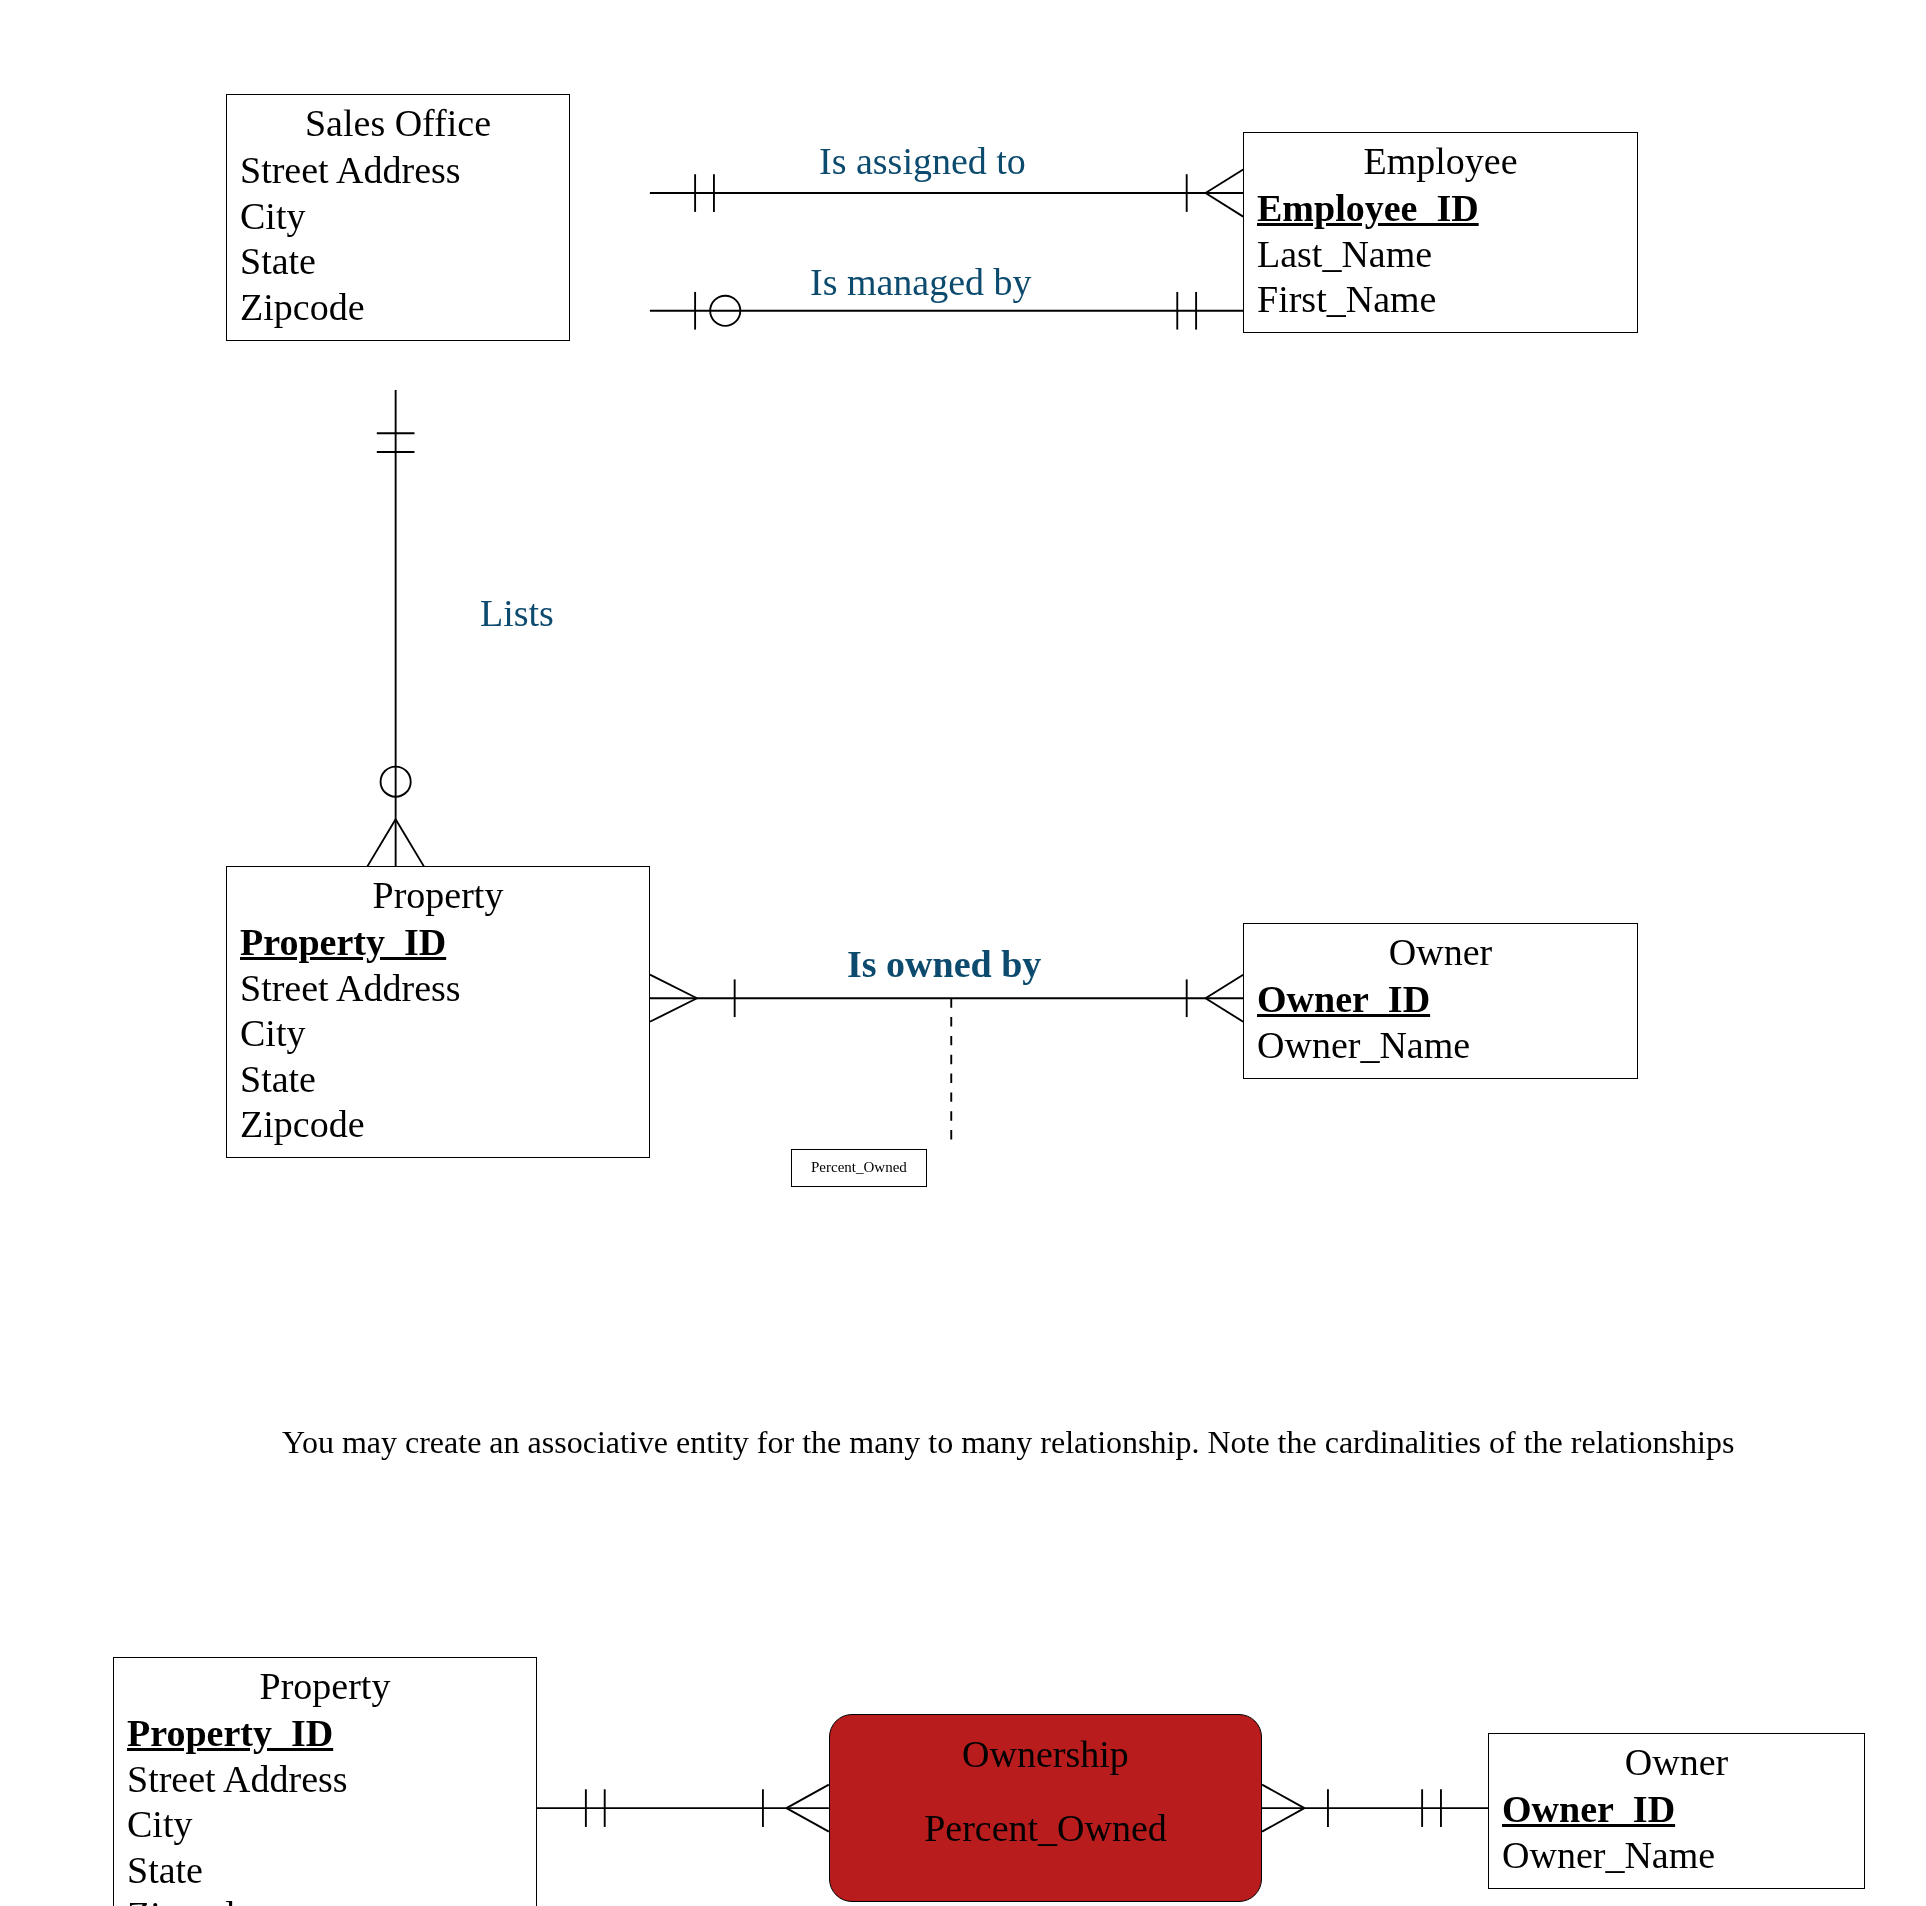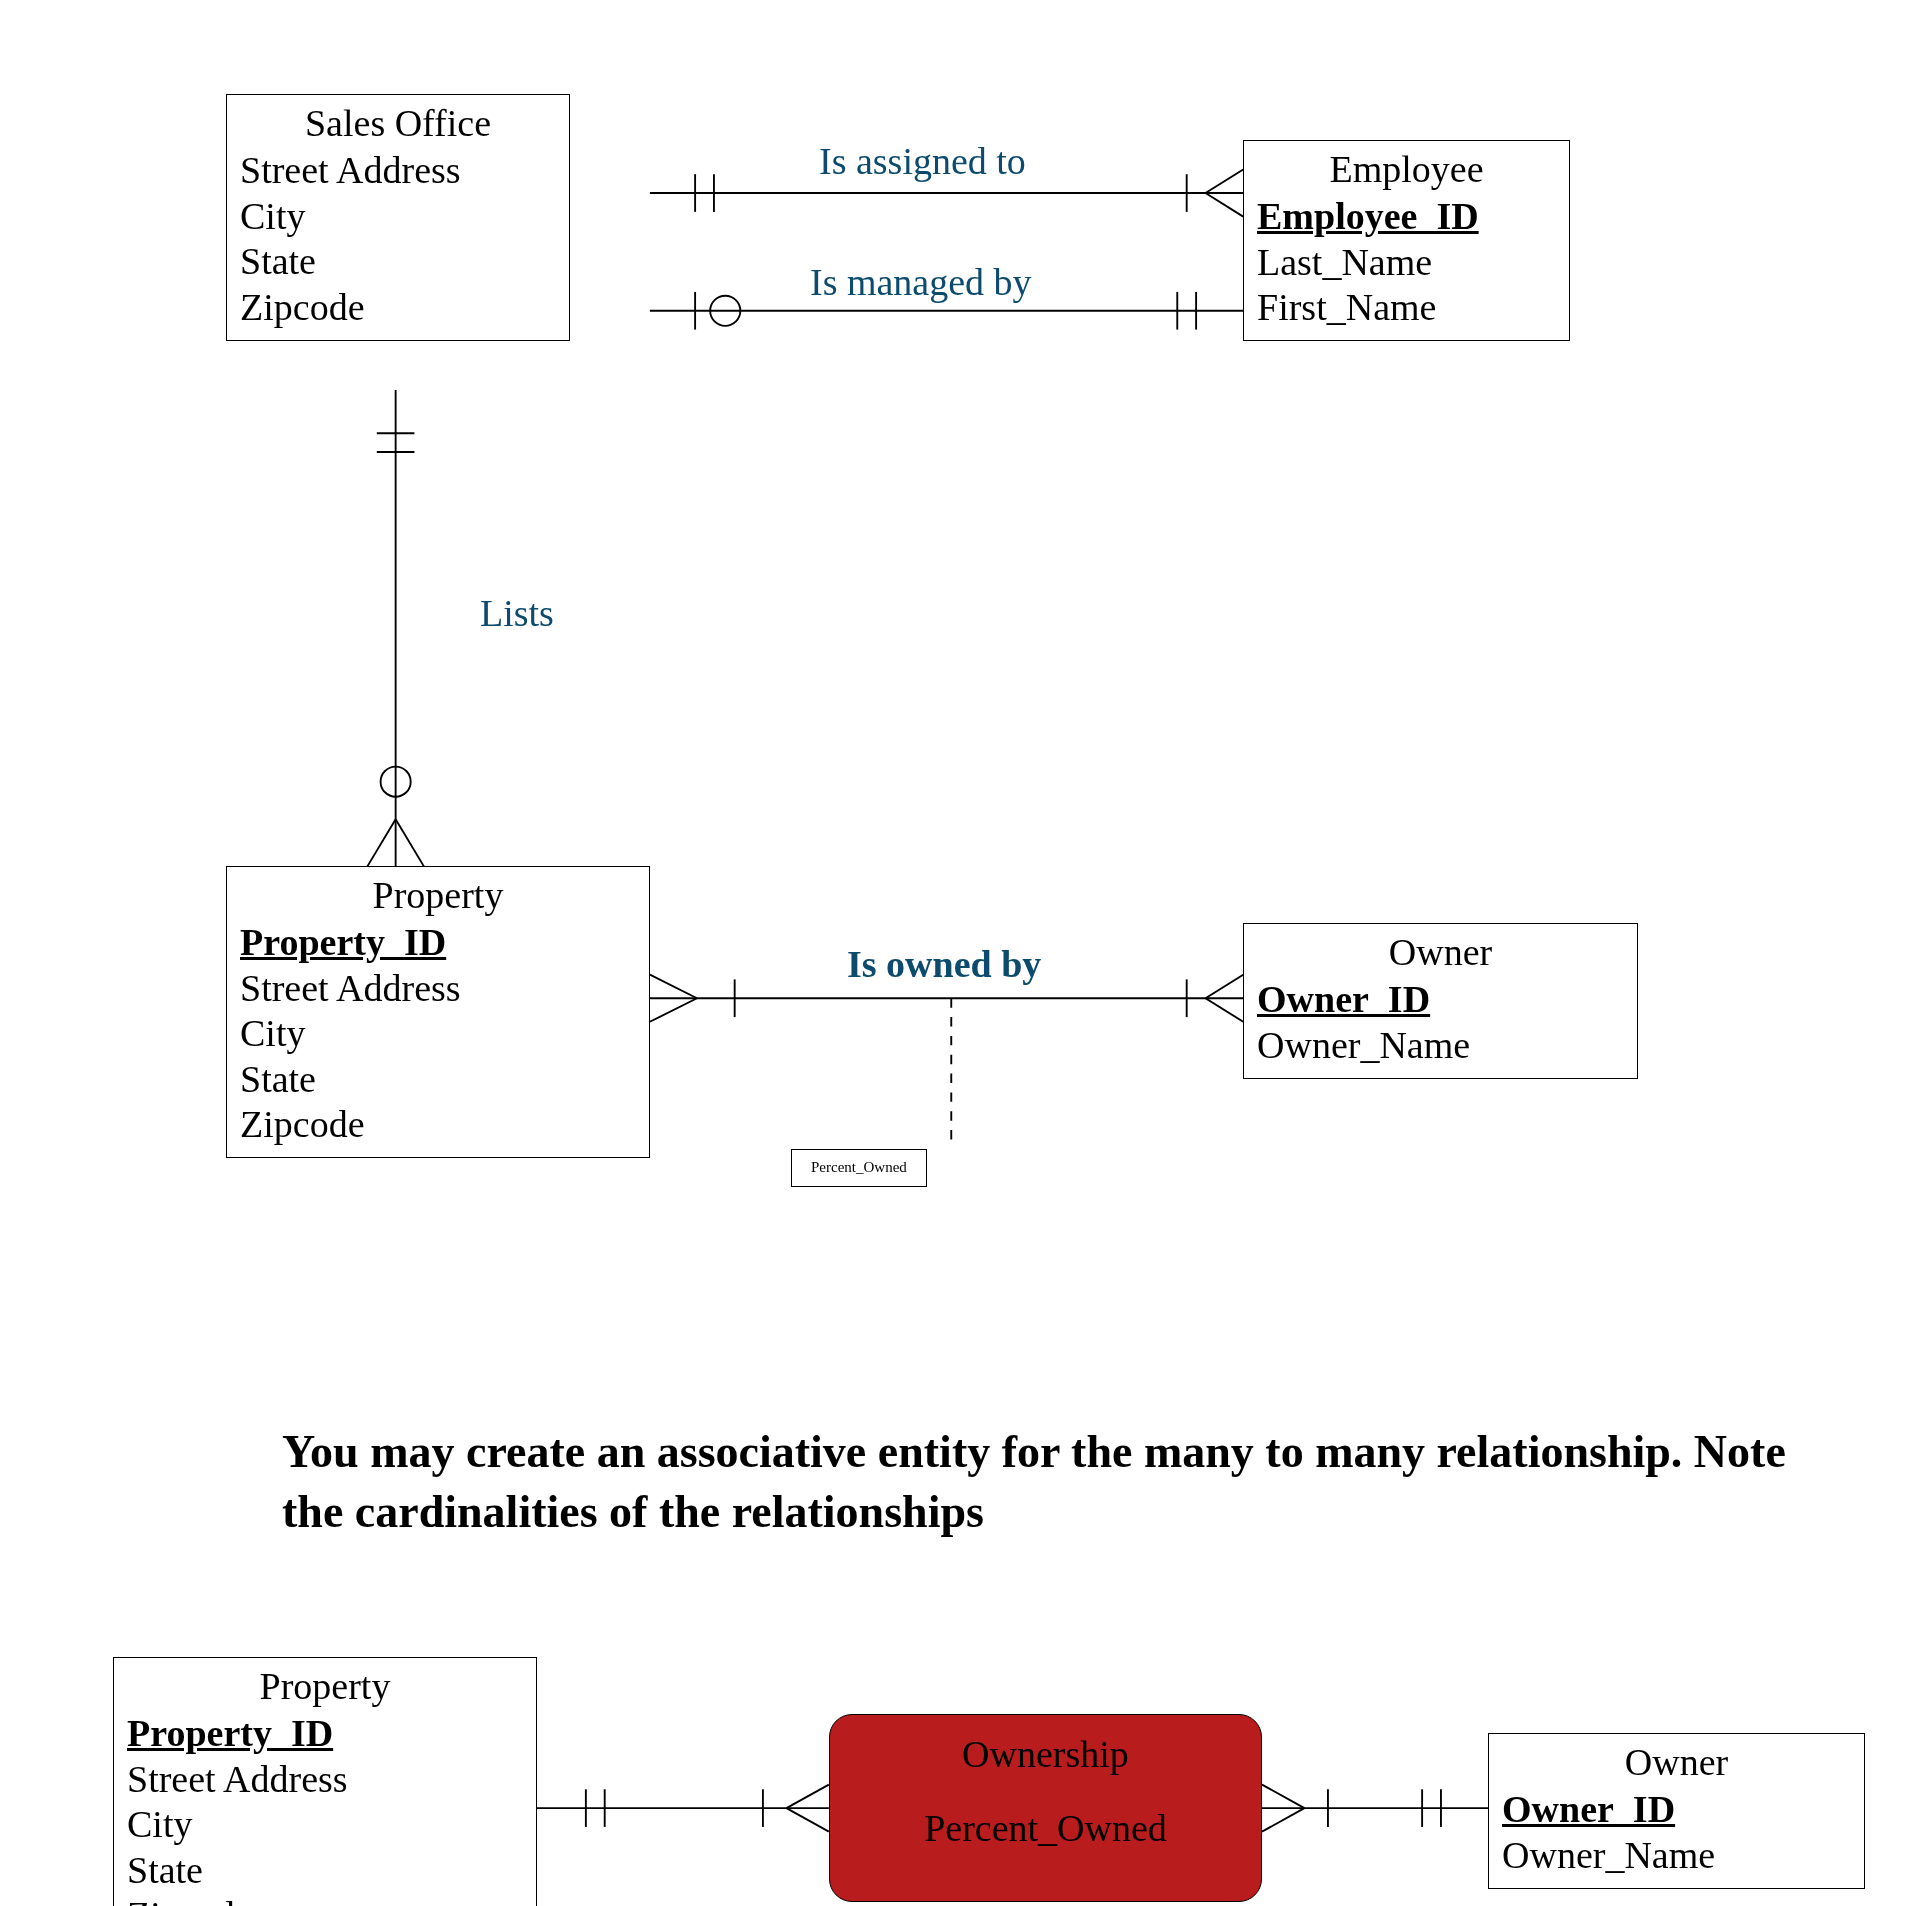--- a/index.html
+++ b/index.html
@@ -56,25 +56,24 @@
   }
   .rel-label {
     position: absolute;
     font-size: 38px;
     line-height: 1.1;
     color: #0c4a6e;
     white-space: nowrap;
   }
   .note {
     position: absolute;
-    font-size: 46px;
+    font-size: 32px;
     line-height: 1.3;
     color: #000;
     width: 1507px;
-    font-weight: bold;
   }
   svg.wires {
     position: absolute;
     left: 0;
     top: 0;
     width: 1927px;
     height: 1907px;
     pointer-events: none;
   }
   svg.wires line, svg.wires path, svg.wires circle {
@@ -89,21 +88,21 @@
 <div class="canvas">
 
   <div class="entity" style="left:226px; top:94px; width:344px;">
     <div class="ent-name">Sales Office</div>
     <div class="attr">Street Address</div>
     <div class="attr">City</div>
     <div class="attr">State</div>
     <div class="attr">Zipcode</div>
   </div>
 
-  <div class="entity" style="left:1243px; top:132px; width:327px;margin-top:8px;">
+  <div class="entity" style="left:1243px; top:132px; width:395px;">
     <div class="ent-name">Employee</div>
     <div class="attr pk">Employee_ID</div>
     <div class="attr">Last_Name</div>
     <div class="attr">First_Name</div>
   </div>
 
   <div class="entity" style="left:226px; top:866px; width:424px;">
     <div class="ent-name">Property</div>
     <div class="attr pk">Property_ID</div>
     <div class="attr">Street Address</div>

